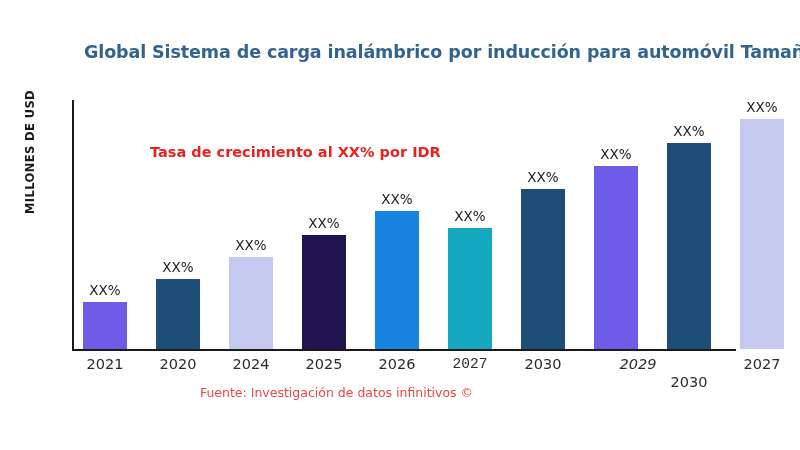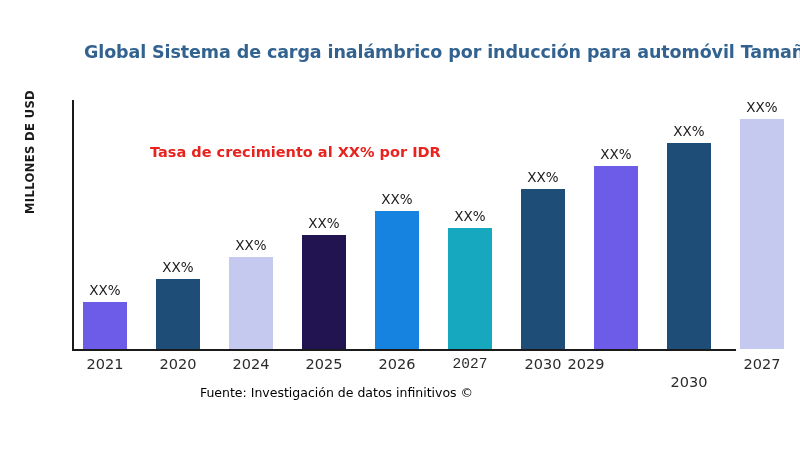--- a/index.html
+++ b/index.html
@@ -133,21 +133,21 @@
   }
 
   
   .source {
     position: absolute;
     left: 0;
     top: 385px;
     width: 673px;
     text-align: center;
     font-size: 12.5px;
-    color: #000000;
+    color: #ef4444;
   }
 </style>
 </head>
 <body>
 
 <div id="chart-root">
 
   <div class="chart-title">Global Sistema de carga inalámbrico por inducción para automóvil Tamaño y a</div>
 
   <div class="ylabel">MILLONES DE USD</div>
@@ -201,21 +201,21 @@
     </div>
 
   <div class="xticks" id="xticks">
       <div class="xtick" style="left: 3px;">2021</div>
       <div class="xtick" style="left: 76px;">2020</div>
       <div class="xtick" style="left: 149px; text-align: center;">2024</div>
       <div class="xtick" style="left: 222px; text-align: center;">2025</div>
       <div class="xtick" style="left: 295px;">2026</div>
       <div class="xtick" style="left: 368px; font-family: Liberation Mono, monospace;">2027</div>
       <div class="xtick" style="left: 441px;">2030</div>
-      <div class="xtick" style="left: 484px;">2029</div>
+      <div class="xtick" style="left: 536px; font-style: italic;">2029</div>
       <div class="xtick" style="left: 587px; margin-top: 18px;">2030</div>
       <div class="xtick" style="left: 660px;">2027</div>
     </div>
 
   <div class="annotation">Tasa de crecimiento al XX% por IDR</div>
 
   <div class="source">Fuente: Investigación de datos infinitivos ©</div>
 
 </div>
 

